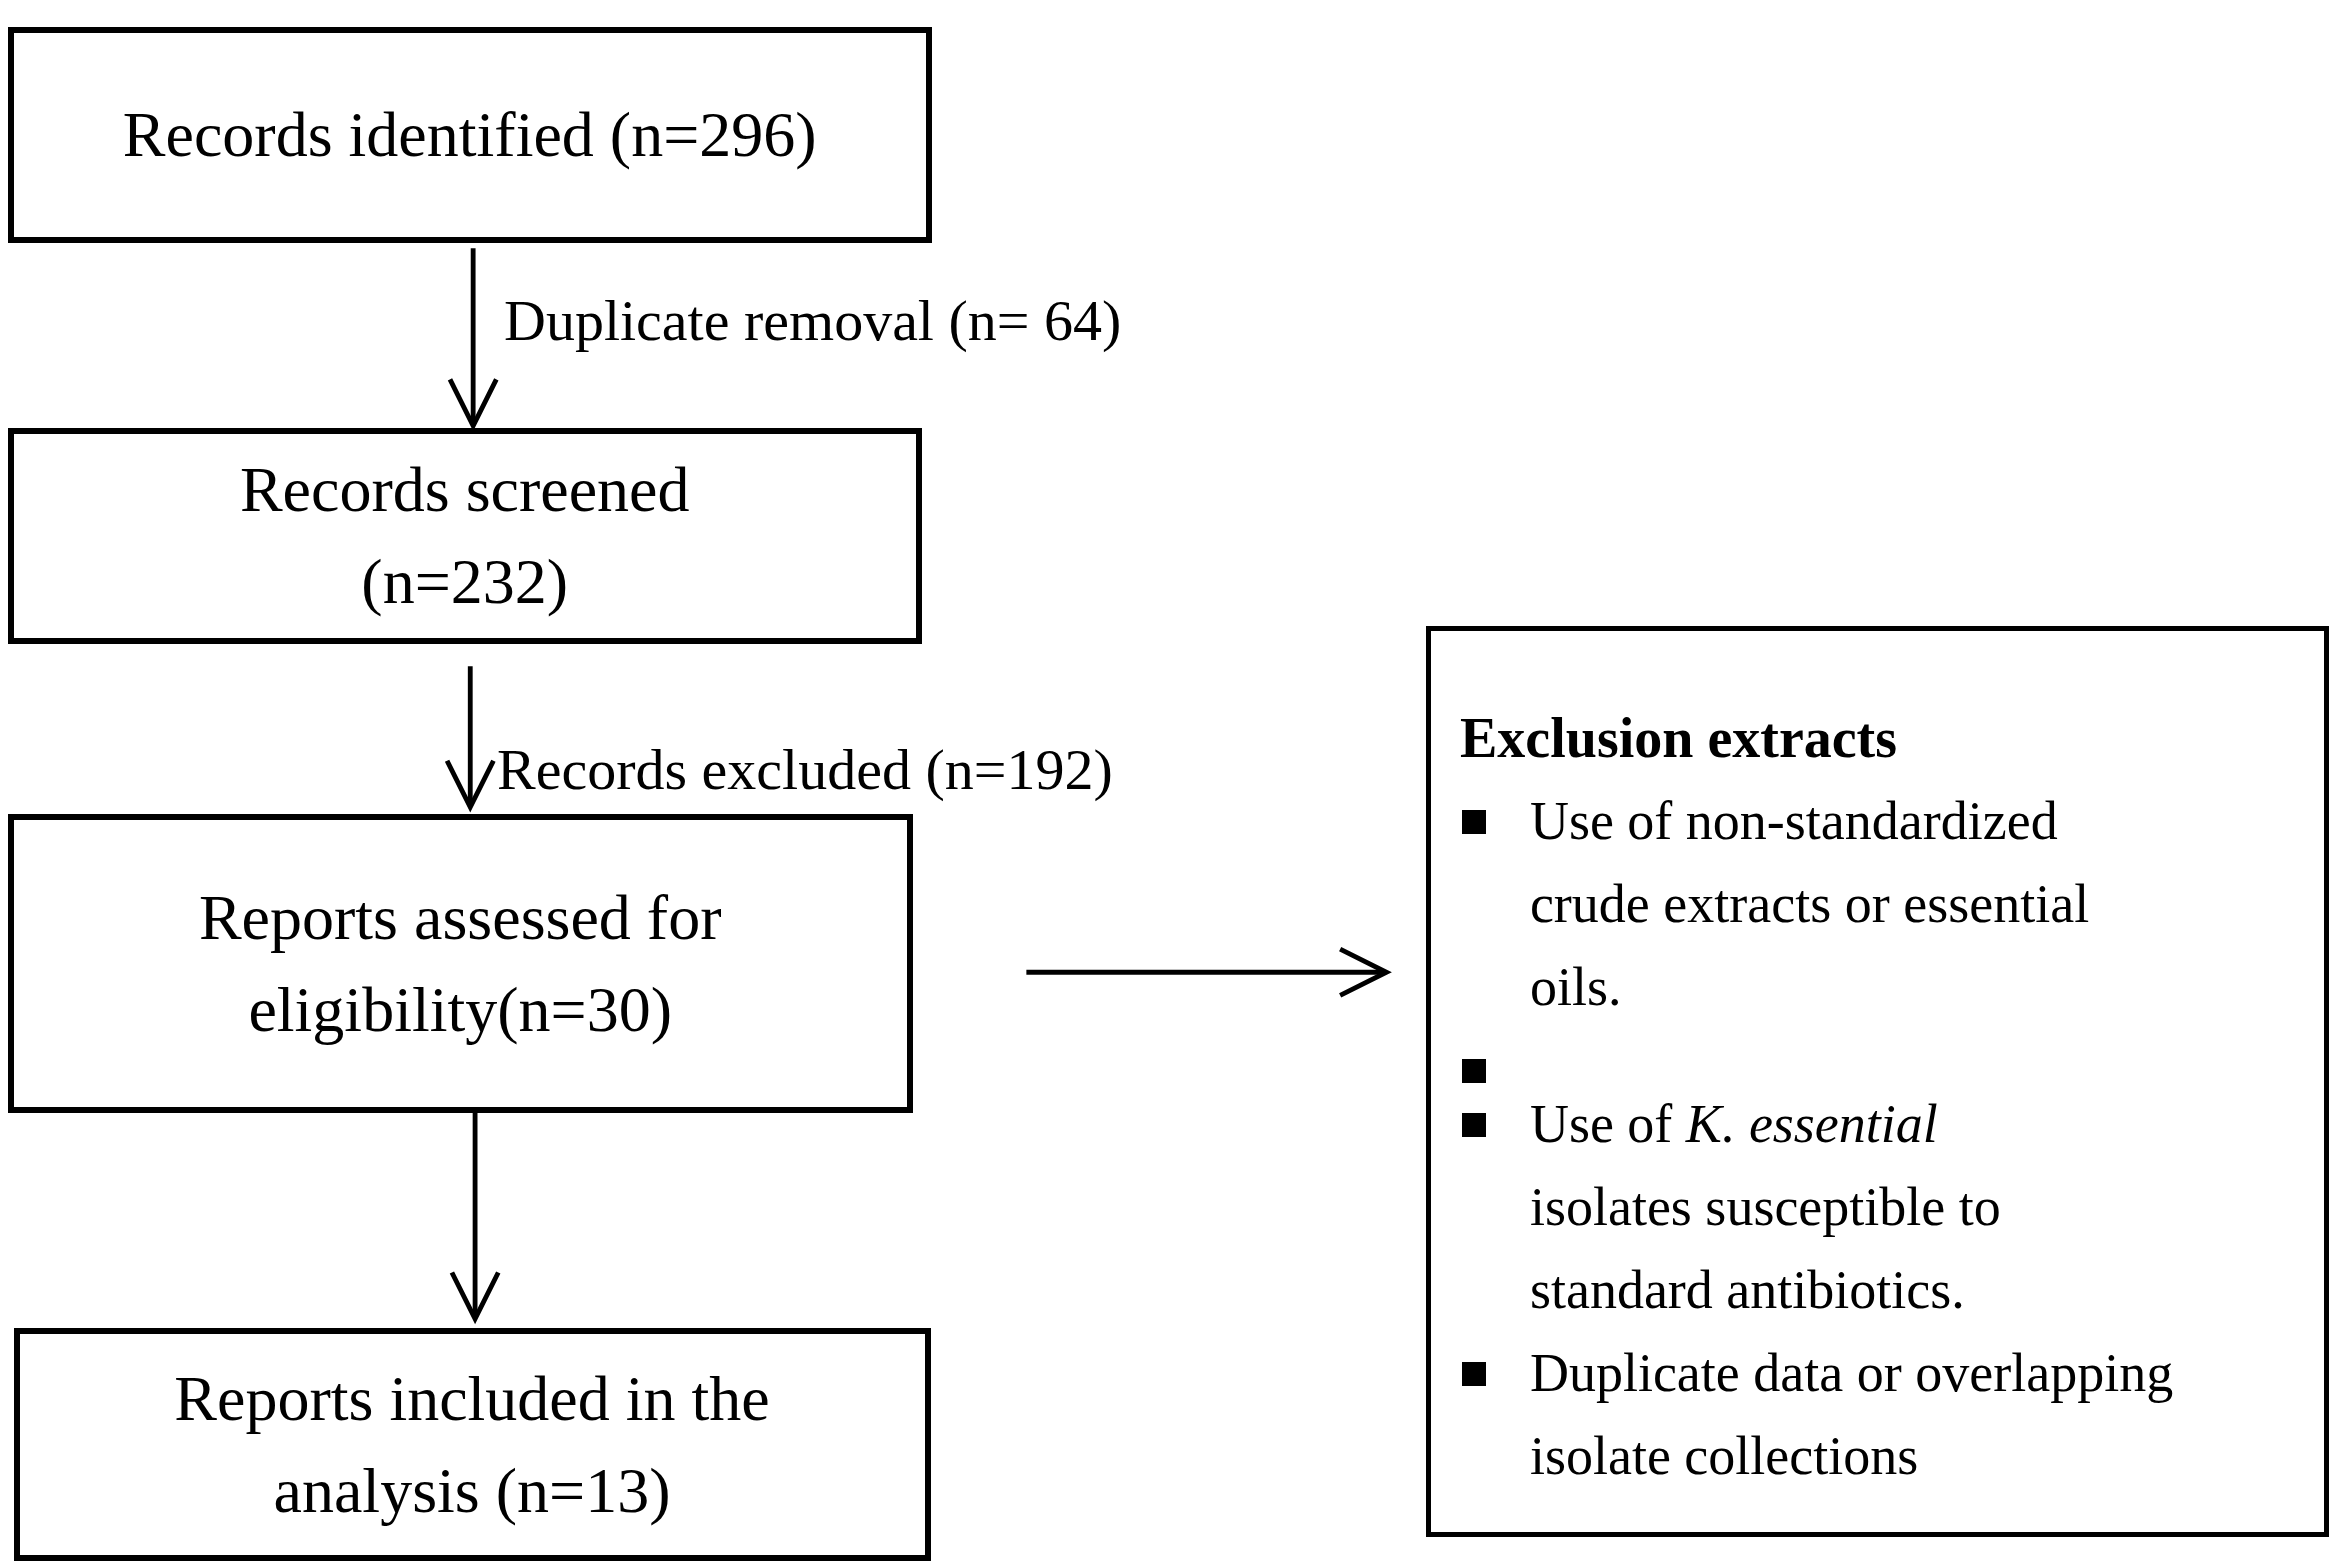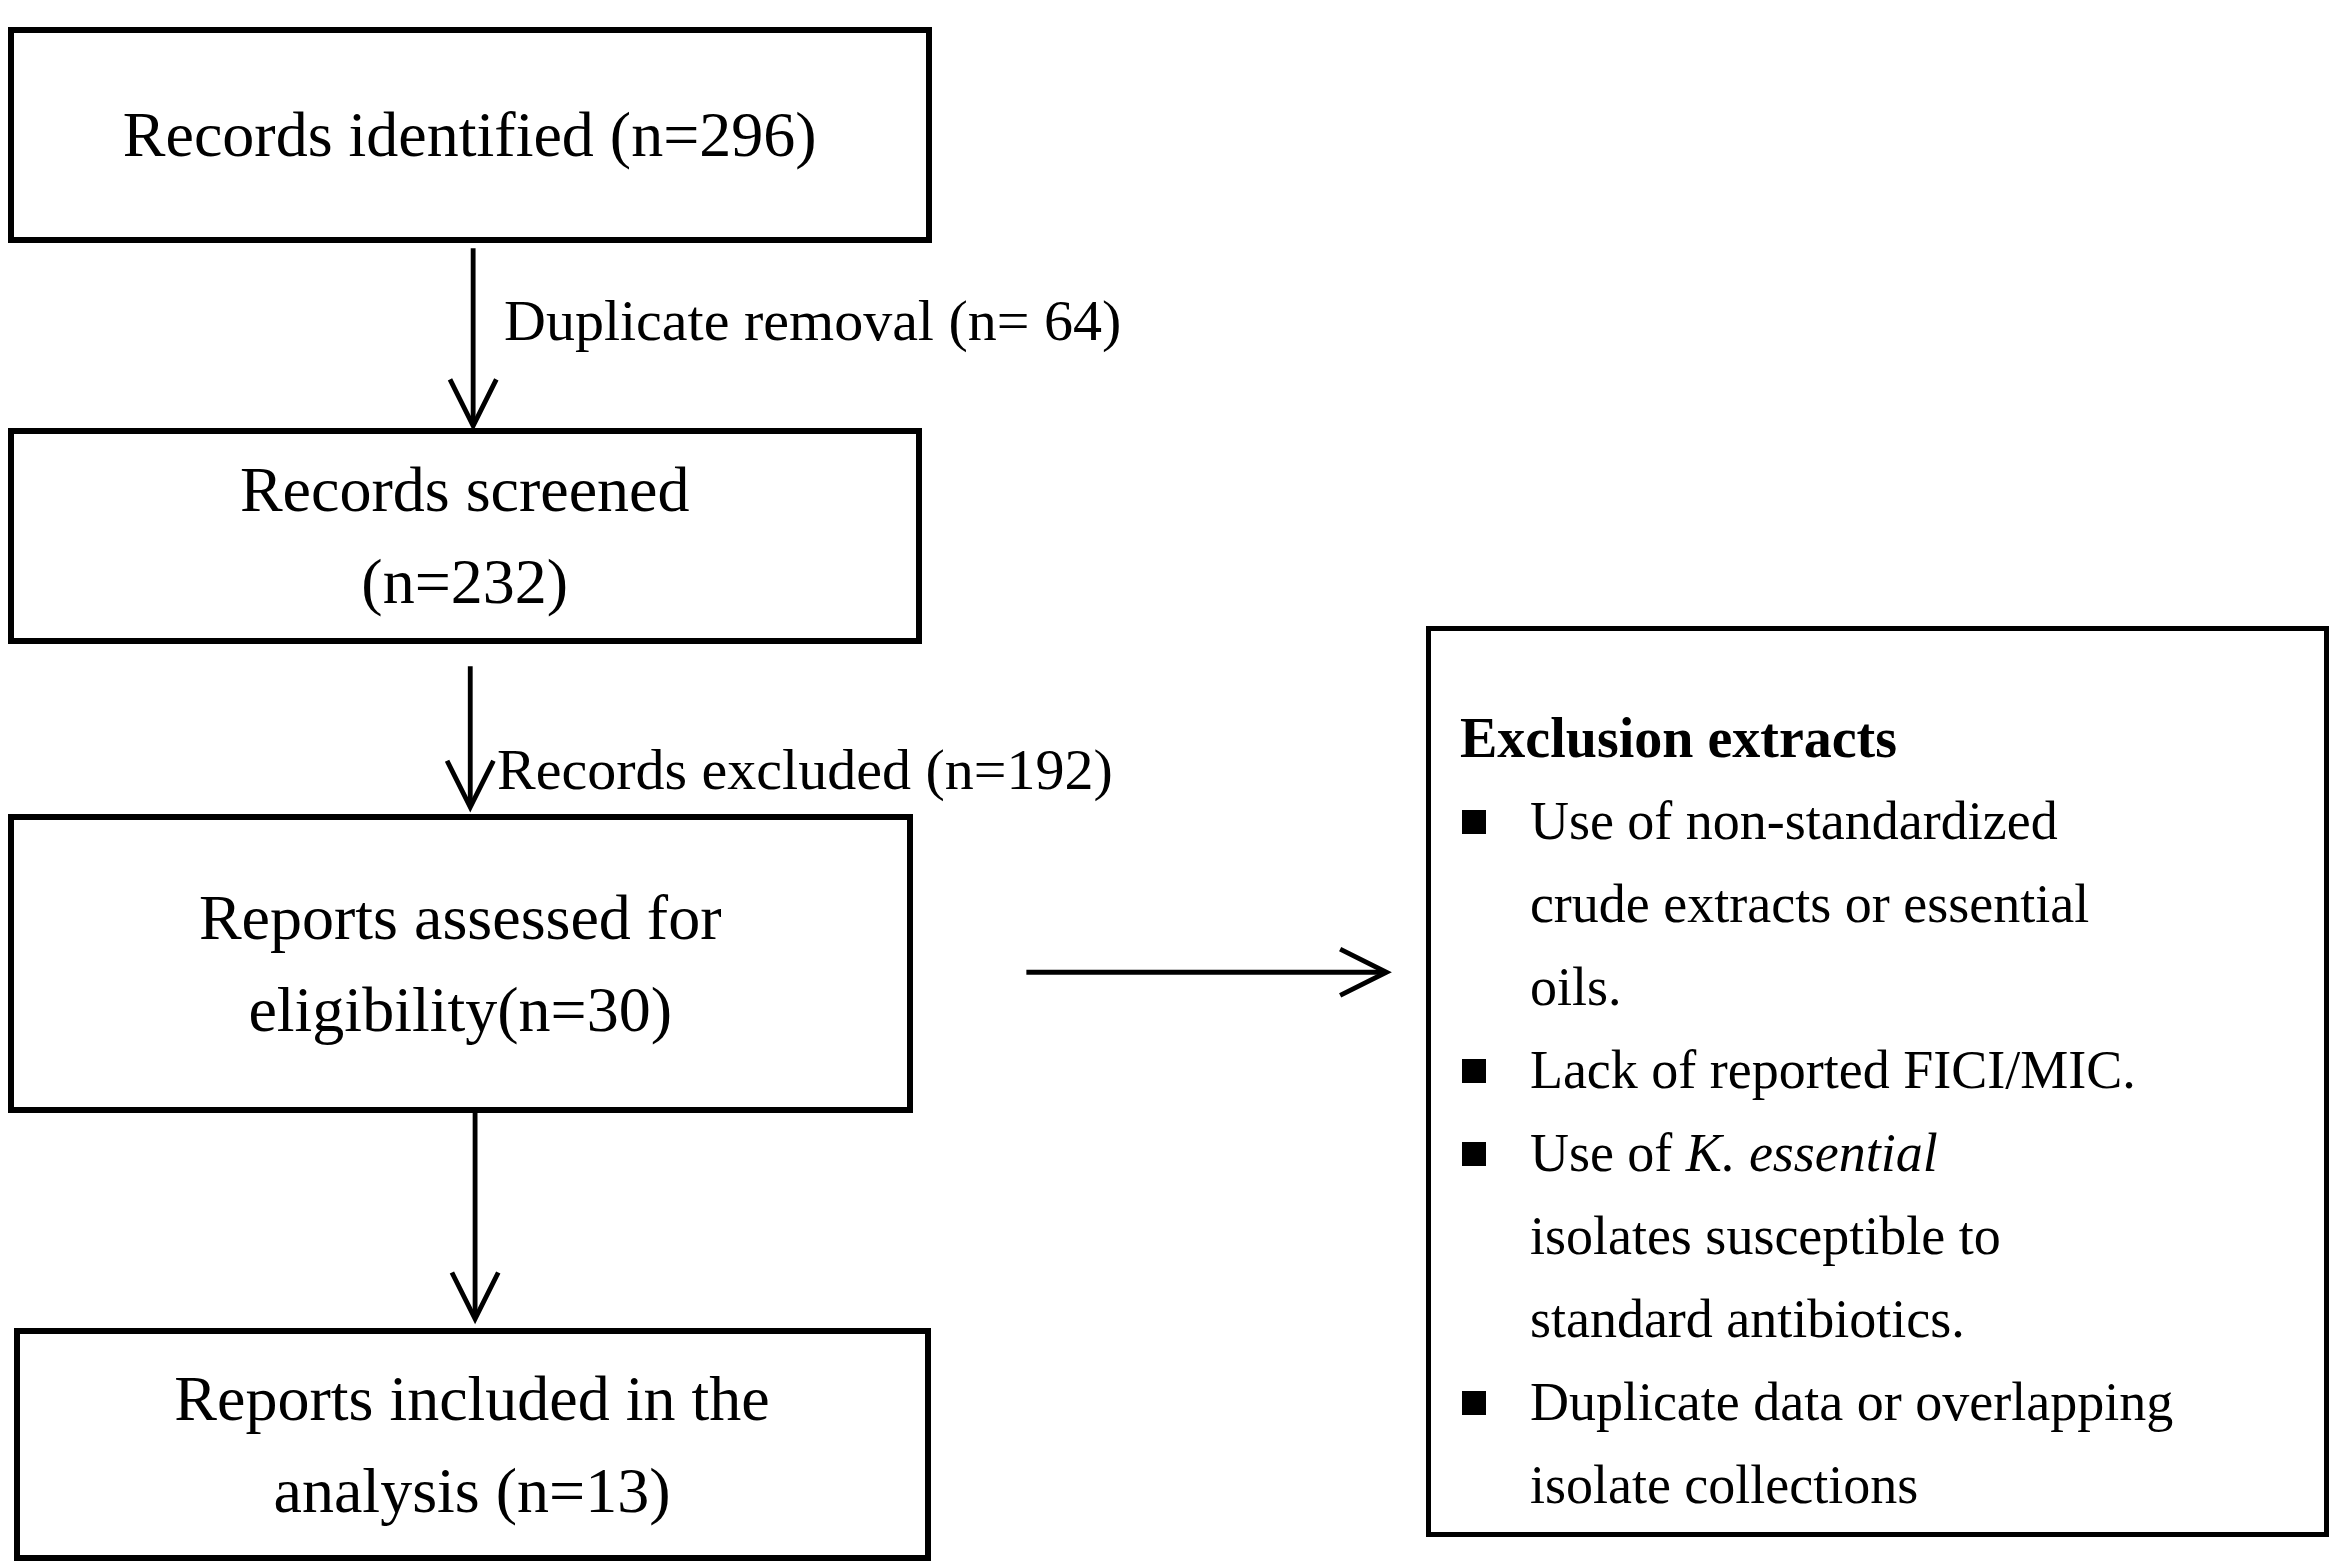--- a/index.html
+++ b/index.html
@@ -78,21 +78,20 @@
 
     <div class="bullet">
       <span class="sq"></span>
       <span class="btxt">Use of non-standardized
 crude extracts or essential
 oils.</span>
     </div>
 
     <div class="bullet">
       <span class="sq"></span>
-      <span class="btxt">Lack of reported FICI/MIC.</span>
     </div>
 
     <div class="bullet">
       <span class="sq"></span>
       <span class="btxt"><span>Use of </span><span class="it">K. essential</span><span>
 isolates susceptible to
 standard antibiotics.</span></span>
     </div>
 
     <div class="bullet">

